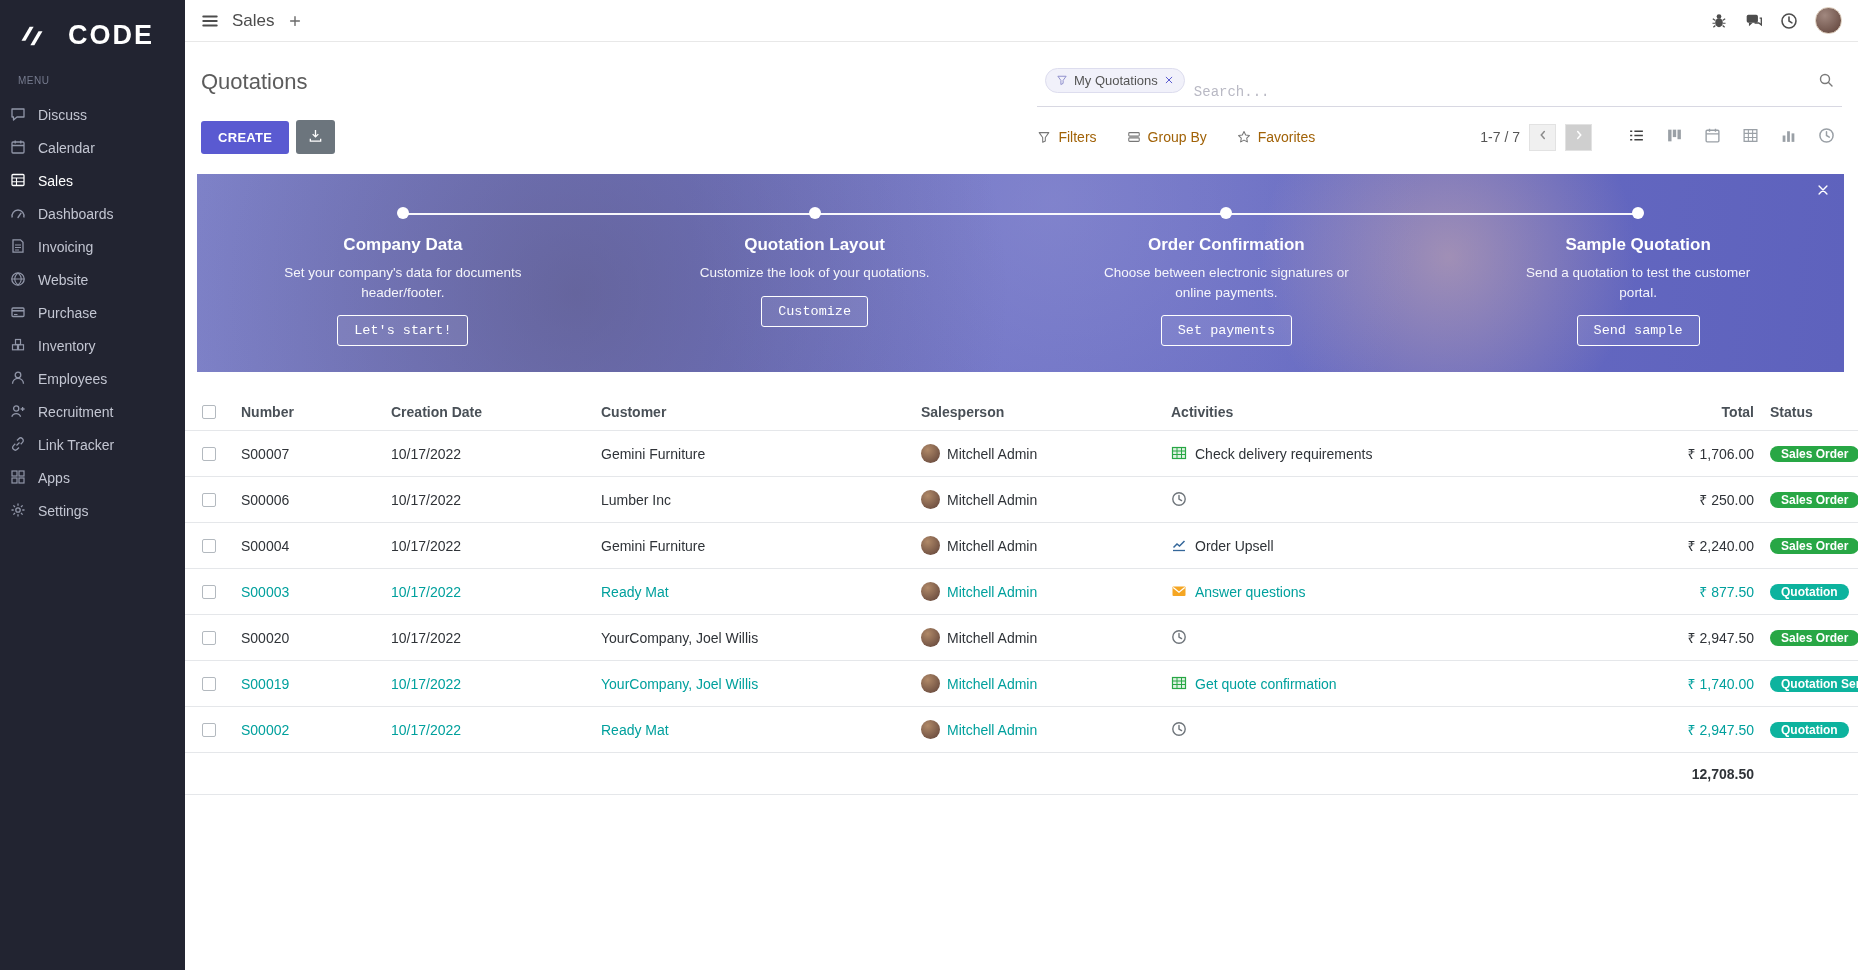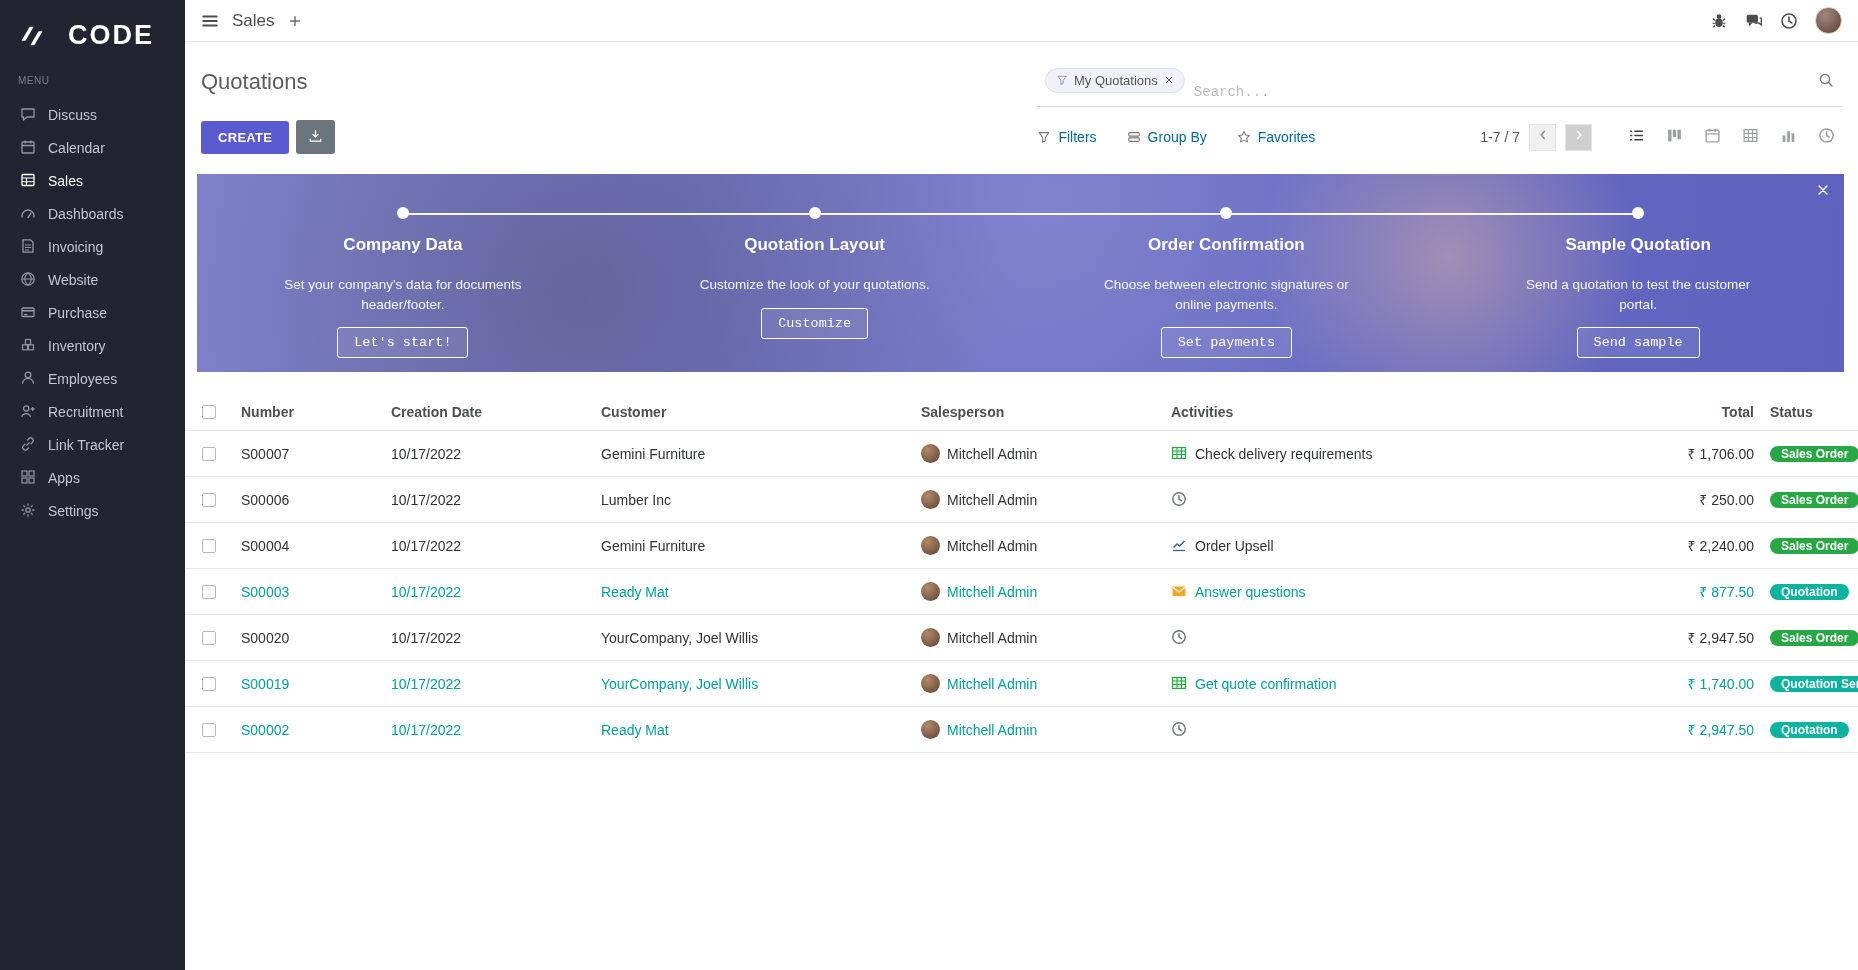--- a/index.html
+++ b/index.html
@@ -8,21 +8,21 @@
 
   .app { display: flex; width: 100%; height: 100%; }
 
   
   .sidebar { width: 185px; background: #222431; flex-shrink: 0; display: flex; flex-direction: column; }
   .logo { display: flex; align-items: center; gap: 20px; padding: 20px 14px 24px 16px; cursor: pointer; }
   .logo-mark { display: inline-flex; }
   .logo-mark svg { width: 32px; height: 28px; }
   .logo-text { color: #fff; font-size: 27px; font-weight: bold; letter-spacing: 2px; }
   .menu-label { font-size: 10px; color: #767b8e; padding: 0 18px 12px; font-weight: normal; letter-spacing: .5px; }
-  .menu-item { display: flex; align-items: center; gap: 11px; padding: 8px 20px; font-size: 14px; color: #c3c6d2; cursor: pointer; }
+  .menu-item { display: flex; align-items: center; gap: 11px; padding: 8px 10px; font-size: 14px; color: #c3c6d2; cursor: pointer; }
   .menu-item.active { color: #fff; }
   .mi-icon { width: 17px; height: 17px; display: inline-flex; color: #9196a8; flex-shrink: 0; }
   .mi-icon svg { width: 16px; height: 16px; }
   .menu-item.active .mi-icon { color: #fff; }
 
   
   .main { flex: 1; display: flex; flex-direction: column; min-width: 0; }
 
   .topbar { height: 42px; display: flex; align-items: center; gap: 13px; padding: 0 16px; border-bottom: 1px solid #e8e8e8; flex-shrink: 0; }
   .tb-icon-btn { display: inline-flex; color: #4d4d4d; cursor: pointer; position: relative; }
@@ -46,21 +46,21 @@
   .search-input { flex: 1; border: none; outline: none; font-size: 14px; color: #333; background: transparent; font-family: Liberation Mono, monospace; margin-top: 24px; }
   .search-input::placeholder { color: #b9b9c4; }
   .search-mag { display: inline-flex; color: #7a7a7a; cursor: pointer; }
   .search-mag svg { width: 16px; height: 16px; }
 
   .cp-row2 { display: flex; align-items: center; margin-top: 13px; }
   .btn-create { background: #5a5ad1; color: #fff; font-size: 13px; font-weight: bold; letter-spacing: .3px; padding: 9px 17px; border: none; border-radius: 3px; cursor: pointer; font-family: "Liberation Sans", sans-serif; }
   .btn-export { background: #6c757d; color: #fff; padding: 8px 12px; border: none; border-radius: 3px; margin-left: 7px; cursor: pointer; display: inline-flex; align-items: center; }
   .btn-export svg { width: 15px; height: 15px; }
   .cp-filters { display: flex; align-items: center; gap: 30px; margin-left: auto; }
-  .cp-filter-btn { display: flex; align-items: center; gap: 7px; font-size: 14px; color: #0369a1; cursor: pointer; }
+  .cp-filter-btn { display: flex; align-items: center; gap: 7px; font-size: 14px; color: #a16207; cursor: pointer; }
   .cp-filter-btn .cf-icon { display: inline-flex; color: #777; }
   .cp-filter-btn svg { width: 14px; height: 14px; }
   .pager { display: flex; align-items: center; gap: 9px; margin-left: 165px; }
   .pager-text { font-size: 14px; color: #555; }
   .pager-btn { width: 27px; height: 27px; display: flex; align-items: center; justify-content: center; background: #f0f0f0; border: 1px solid #e2e2e2; color: #8a8a8a; cursor: pointer; }
   .pager-btn.next { background: #cfcfcf; color: #fff; }
   .pager-btn svg { width: 14px; height: 14px; }
   .view-switcher { display: flex; align-items: center; gap: 6px; margin-left: 28px; }
   .view-btn { width: 32px; height: 28px; display: flex; align-items: center; justify-content: center; color: #9aa0a6; cursor: pointer; }
   .view-btn.active { color: #404040; }
@@ -73,21 +73,21 @@
       radial-gradient(circle at 23% 60%, rgba(85,80,115,.5), rgba(85,80,115,0) 34%),
       radial-gradient(circle at 52% 15%, rgba(160,160,215,.4), rgba(160,160,215,0) 42%),
       linear-gradient(95deg, #8084cc 0%, #6d71c6 45%, #5e62bd 100%);
   }
   .banner-close { position: absolute; top: 9px; right: 14px; color: #fff; cursor: pointer; display: inline-flex; }
   .banner-close svg { width: 14px; height: 14px; }
   .steps { display: flex; height: 100%; position: relative; }
   .step-line { position: absolute; top: 39px; left: 12.5%; right: 12.5%; height: 2px; background: rgba(255,255,255,.95); }
   .step { width: 25%; padding-top: 33px; display: flex; flex-direction: column; align-items: center; text-align: center; position: relative; z-index: 1; }
   .step-dot { width: 12px; height: 12px; border-radius: 50%; background: #fff; margin-bottom: 16px; }
-  .step-title { color: #fff; font-size: 17px; font-weight: bold; margin-bottom: 20px; }
+  .step-title { color: #fff; font-size: 17px; font-weight: bold; margin-bottom: 8px; }
   .step-desc { color: rgba(255,255,255,.93); font-size: 13.5px; line-height: 1.45; max-width: 255px; margin-bottom: 13px; }
   .step-btn { background: rgba(255,255,255,.08); border: 1px solid #fff; color: #fff; font-size: 13.5px; padding: 7px 16px; border-radius: 3px; cursor: pointer; font-family: Liberation Mono, monospace; }
 
   
   .table { margin-top: 22px; }
   .trow { display: grid; grid-template-columns: 48px 150px 210px 320px 250px 1fr 170px 96px; align-items: stretch; border-bottom: 1px solid #e5e7ea; }
   .trow.thead { height: 37px; }
   .trow.tbody-row { height: 46px; cursor: pointer; }
   .td { display: flex; align-items: center; padding: 0 8px; font-size: 14px; color: #2f3338; white-space: nowrap; overflow: hidden; }
   .th { font-weight: bold; color: #495057; cursor: pointer; }
@@ -626,16 +626,19 @@
                 </svg>
               </span>
       <span class="act-label"></span>
     </div>
     <div class="td td-total">₹ 2,947.50</div>
     <div class="td td-status">
               <span class="badge quotation">Quotation</span>
             </div>
   </div>
         </div>
+      <div class="sum-row">
+        <div class="sum-total">12,708.50</div>
+      </div>
     </div>
 
   </div>
 </div>
 
 </body></html>

